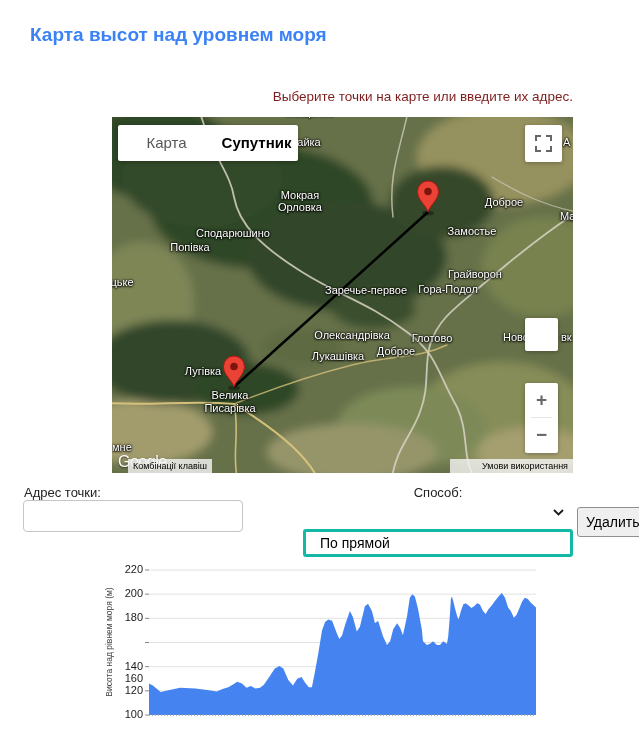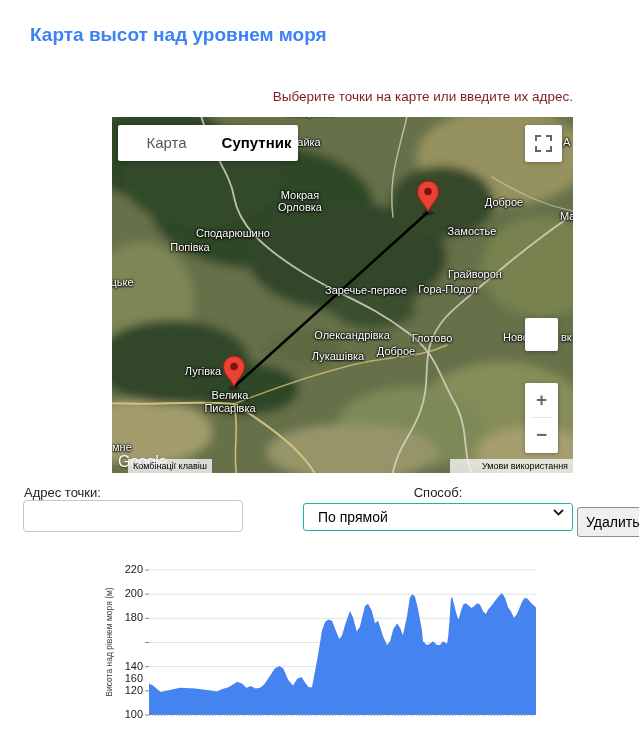--- a/index.html
+++ b/index.html
@@ -46,22 +46,22 @@
   #attr-data { margin-left: 3px; letter-spacing: -0.2px; }
   #attr-terms { margin-left: auto; padding-left: 32px; }
 
   
   #address-label { left: 24px; top: 485px; font-size: 13px; color: #222; }
   #address-input { left: 23px; top: 500px; width: 220px; height: 32px; border: 1px solid #c6c6c6;
     border-radius: 4px; padding: 0 8px; font-size: 14px; font-family: inherit; background: #fff; }
   #method-label { left: 303px; top: 485px; width: 270px; text-align: center; font-size: 13px; color: #222; }
   #method-wrap { left: 303px; top: 503px; width: 270px; height: 28px; }
   #method-select { width: 100%; height: 100%; -webkit-appearance: none; appearance: none;
-    border: 1px solid #14b8a6; border-radius: 3px; background: #fff; font-size: 14px;
-    font-family: inherit; color: #000; padding: 0 28px 0 14px; }
+    border: 3px solid #14b8a6; border-radius: 3px; background: #fff; font-size: 14px;
+    font-family: inherit; color: #000; padding: 0 28px 0 14px; margin-top: 26px; }
   #select-chevron { position: absolute; right: 9px; top: 6px; pointer-events: none; }
   #delete-btn { left: 577px; top: 507px; height: 30px; width: 96px; background: #efefef;
     border: 1px solid #8f8f8f; border-radius: 3px; font-size: 14px; font-family: inherit;
     color: #000; padding: 0 8px; text-align: left; white-space: nowrap; overflow: hidden; }
 
   
   #chart { left: 0; top: 555px; width: 639px; height: 185px; }
   #y-axis-title { position: absolute; left: 109px; top: 87px; transform: translate(-50%,-50%) rotate(-90deg);
     font-size: 8.5px; color: #444; white-space: nowrap; }
   .ytick-label { position: absolute; left: 0; width: 143px; text-align: right;

